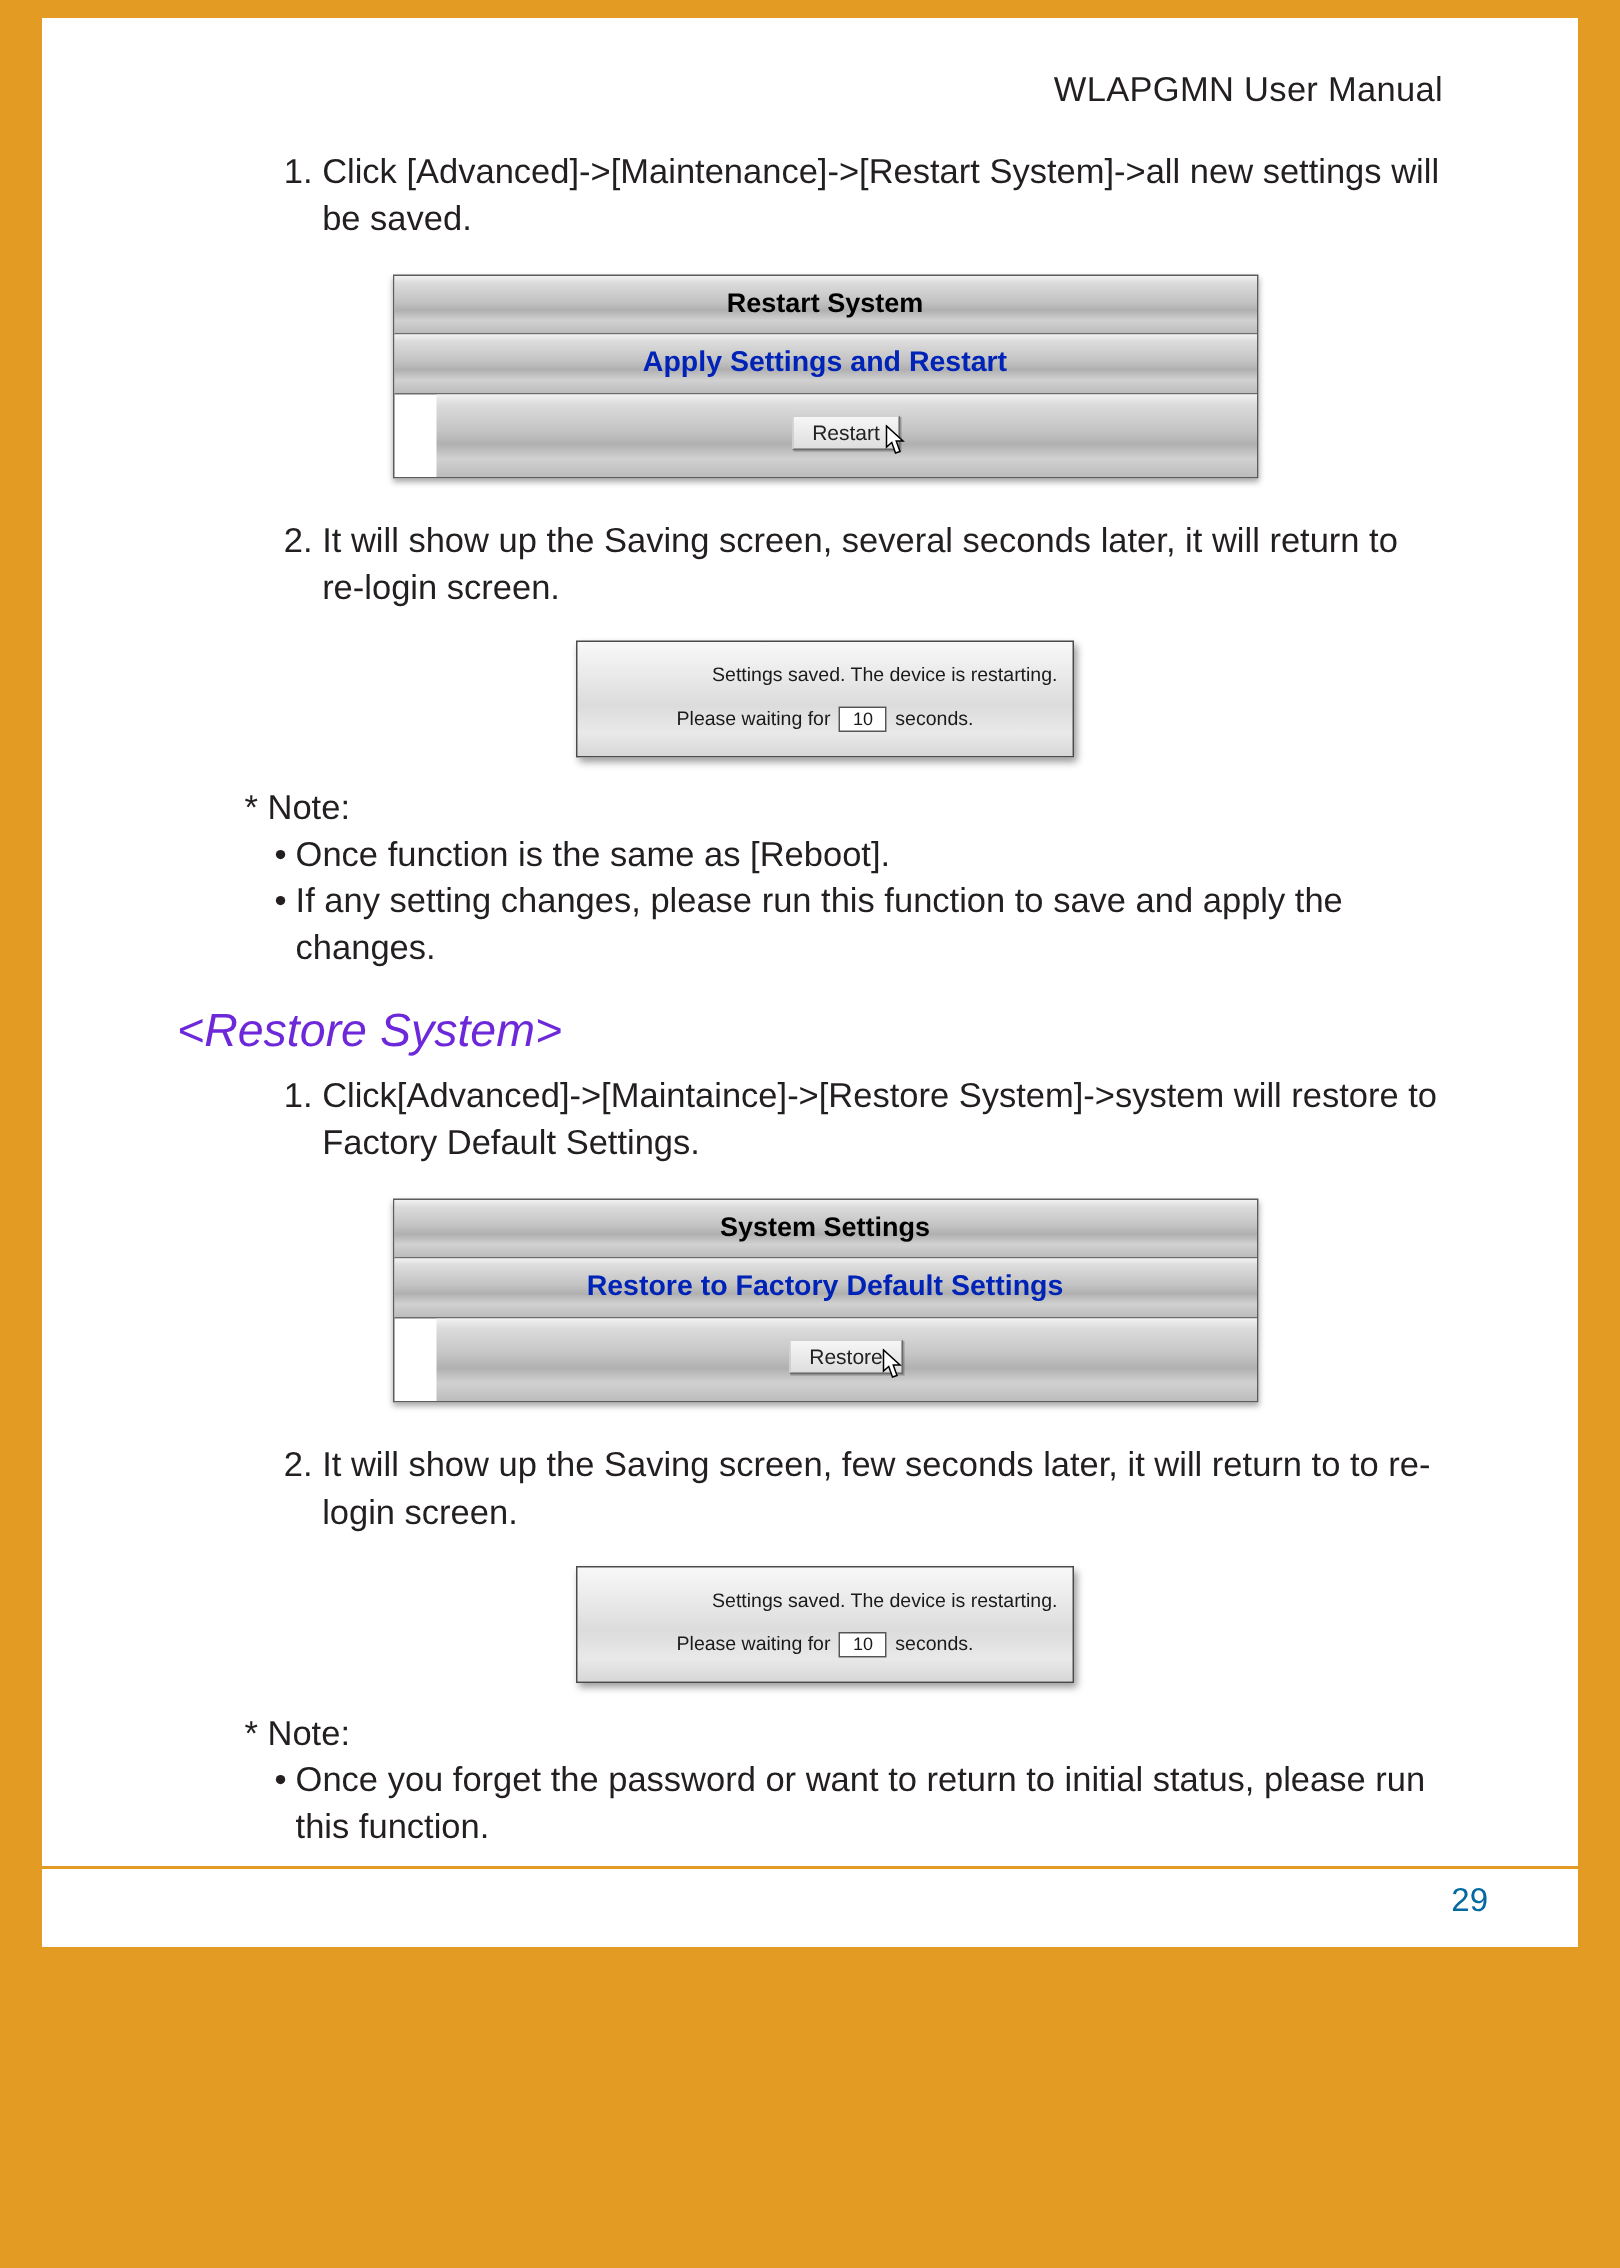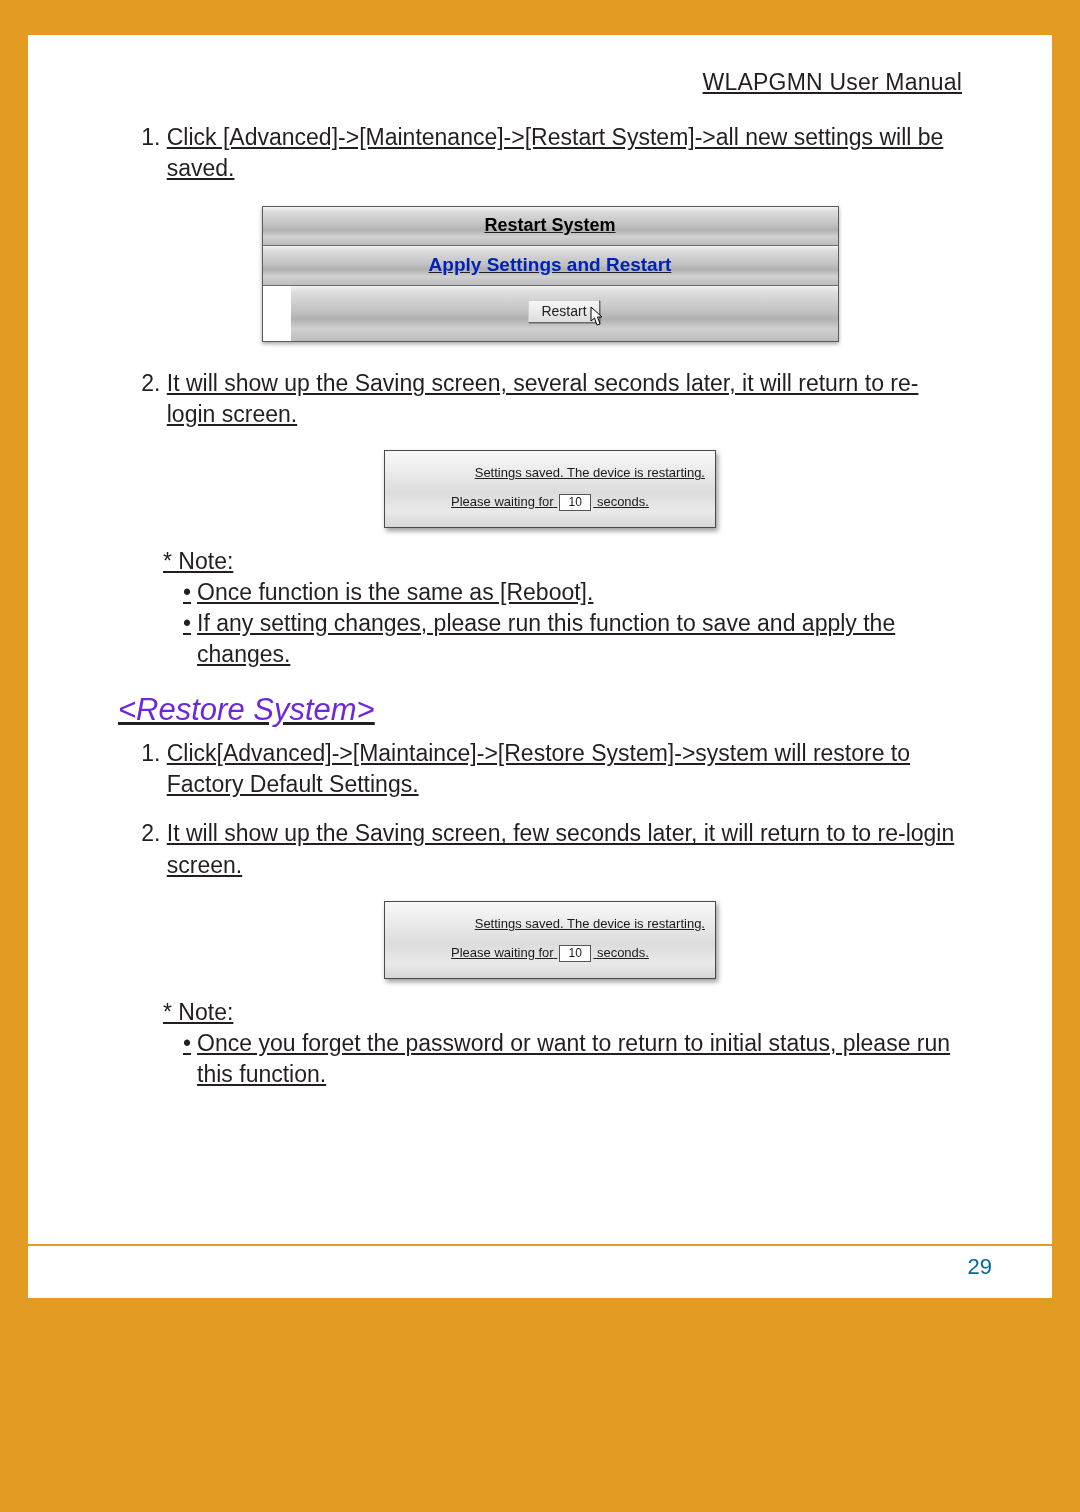--- a/index.html
+++ b/index.html
@@ -8,22 +8,21 @@
     width: 1080px;
     height: 1512px;
     font-family: "Myriad Pro", "Segoe UI", "Helvetica Neue", Arial, sans-serif;
     background: #e49b24;
     color: #231f20;
   }
   .outer {
     box-sizing: border-box;
     width: 1080px;
     height: 1320px;
-    padding: 35px 28px 22px 28px;
-    text-decoration: underline;
+    padding: 12px 28px 22px 28px;
   }
   .page {
     box-sizing: border-box;
     width: 100%;
     height: 100%;
     background: #ffffff;
     position: relative;
     padding: 34px 90px 60px 110px;
   }
   .page::after {
@@ -47,20 +46,21 @@
     color: #231f20;
   }
   ol.steps {
     list-style: decimal;
     margin: 0 0 18px 0;
     padding-left: 1.25em;
   }
   ol.steps > li {
     padding-left: 0;
     margin-bottom: 2px;
+    margin-left: 48px;
   }
   .note-block {
     margin: 18px 0 22px 25px;
     font-size: 23px;
     line-height: 1.35;
   }
   .note-block .bullet {
     display: flex;
     gap: 6px;
     margin-left: 20px;
@@ -228,20 +228,36 @@
     <div class="section-title">&lt;Restore System&gt;</div>
 
     <div class="body-text">
       <ol class="steps" start="1">
         <li>
           <span>Click[Advanced]-&gt;[Maintaince]-&gt;[Restore System]-&gt;system will restore to Factory Default Settings.</span>
         </li>
       </ol>
     </div>
 
+    <div class="panel-wrap">
+      <div class="panel">
+        <div class="row dark-title">System Settings</div>
+        <div class="row blue-sub">Restore to Factory Default Settings</div>
+        <div class="row btn-row">
+          <span style="position:relative; display:inline-block;">
+            <button class="ui-button">Restore</button>
+            <span class="cursor-arrow" style="left:62px; top:6px;">
+              <svg viewBox="0 0 16 22" width="16" height="22">
+                <path d="M1 1 L1 15 L4.5 12 L7 19 L10 18 L7.5 11 L12 11 Z" fill="#ffffff" stroke="#000000" stroke-width="1"></path>
+              </svg>
+            </span>
+          </span>
+        </div>
+      </div>
+    </div>
 
     <div class="body-text">
       <ol class="steps" start="2">
         <li>
           <span>It will show up the Saving screen, few seconds later, it will return to to re-login screen.</span>
         </li>
       </ol>
     </div>
 
     <div class="dialog">

